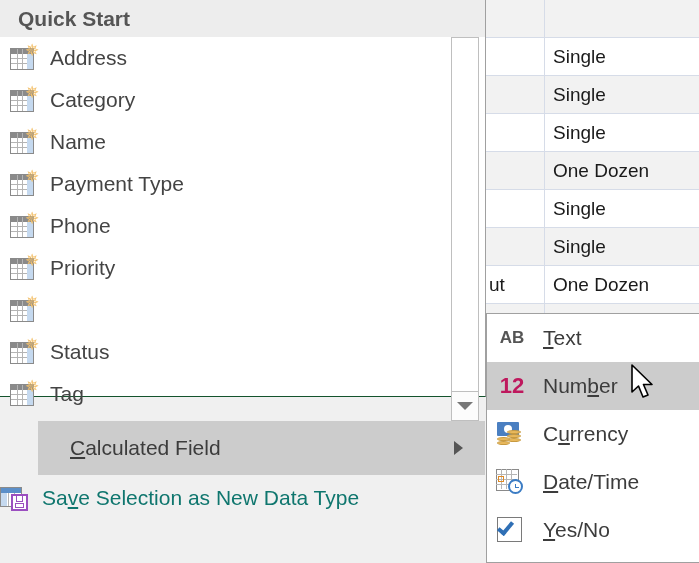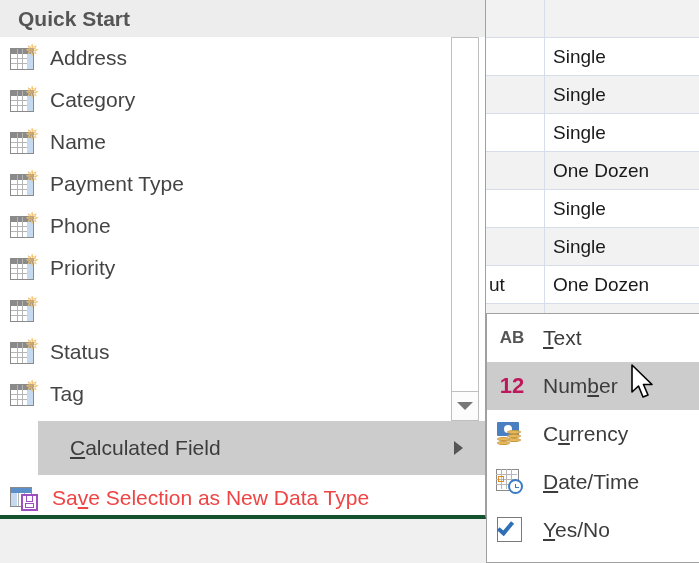--- a/index.html
+++ b/index.html
@@ -65,24 +65,24 @@
     white-space: nowrap;
     overflow: hidden;
   }
 
   
   .menu {
     position: absolute;
     left: 0;
     top: 0;
     width: 486px;
-    height: 519px;
+    height: 397px;
     background: #ffffff;
     border-right: 1px solid #a0a0a0;
-    border-bottom: 4px solid #14532d;
+    border-bottom: 1px solid #14532d;
     box-sizing: border-box;
   }
 
   .menu-header {
     height: 37px;
     background: #ededed;
     display: flex;
     align-items: center;
     padding-left: 18px;
     box-sizing: border-box;
@@ -210,24 +210,23 @@
     width: 0; height: 0;
     border-top: 7px solid transparent;
     border-bottom: 7px solid transparent;
     border-left: 9px solid #555555;
   }
 
   .save-row {
     height: 46px;
     display: flex;
     align-items: center;
-    padding-left: 10px;
     box-sizing: border-box;
     font-size: 21px;
-    color: #ef4444;
+    color: #0f766e;
   }
   .save-row .label { margin-left: 14px; }
 
   
   .ico-save {
     position: relative;
     width: 28px; height: 26px;
     flex: 0 0 28px;
   }
   .ico-save .stbl {

